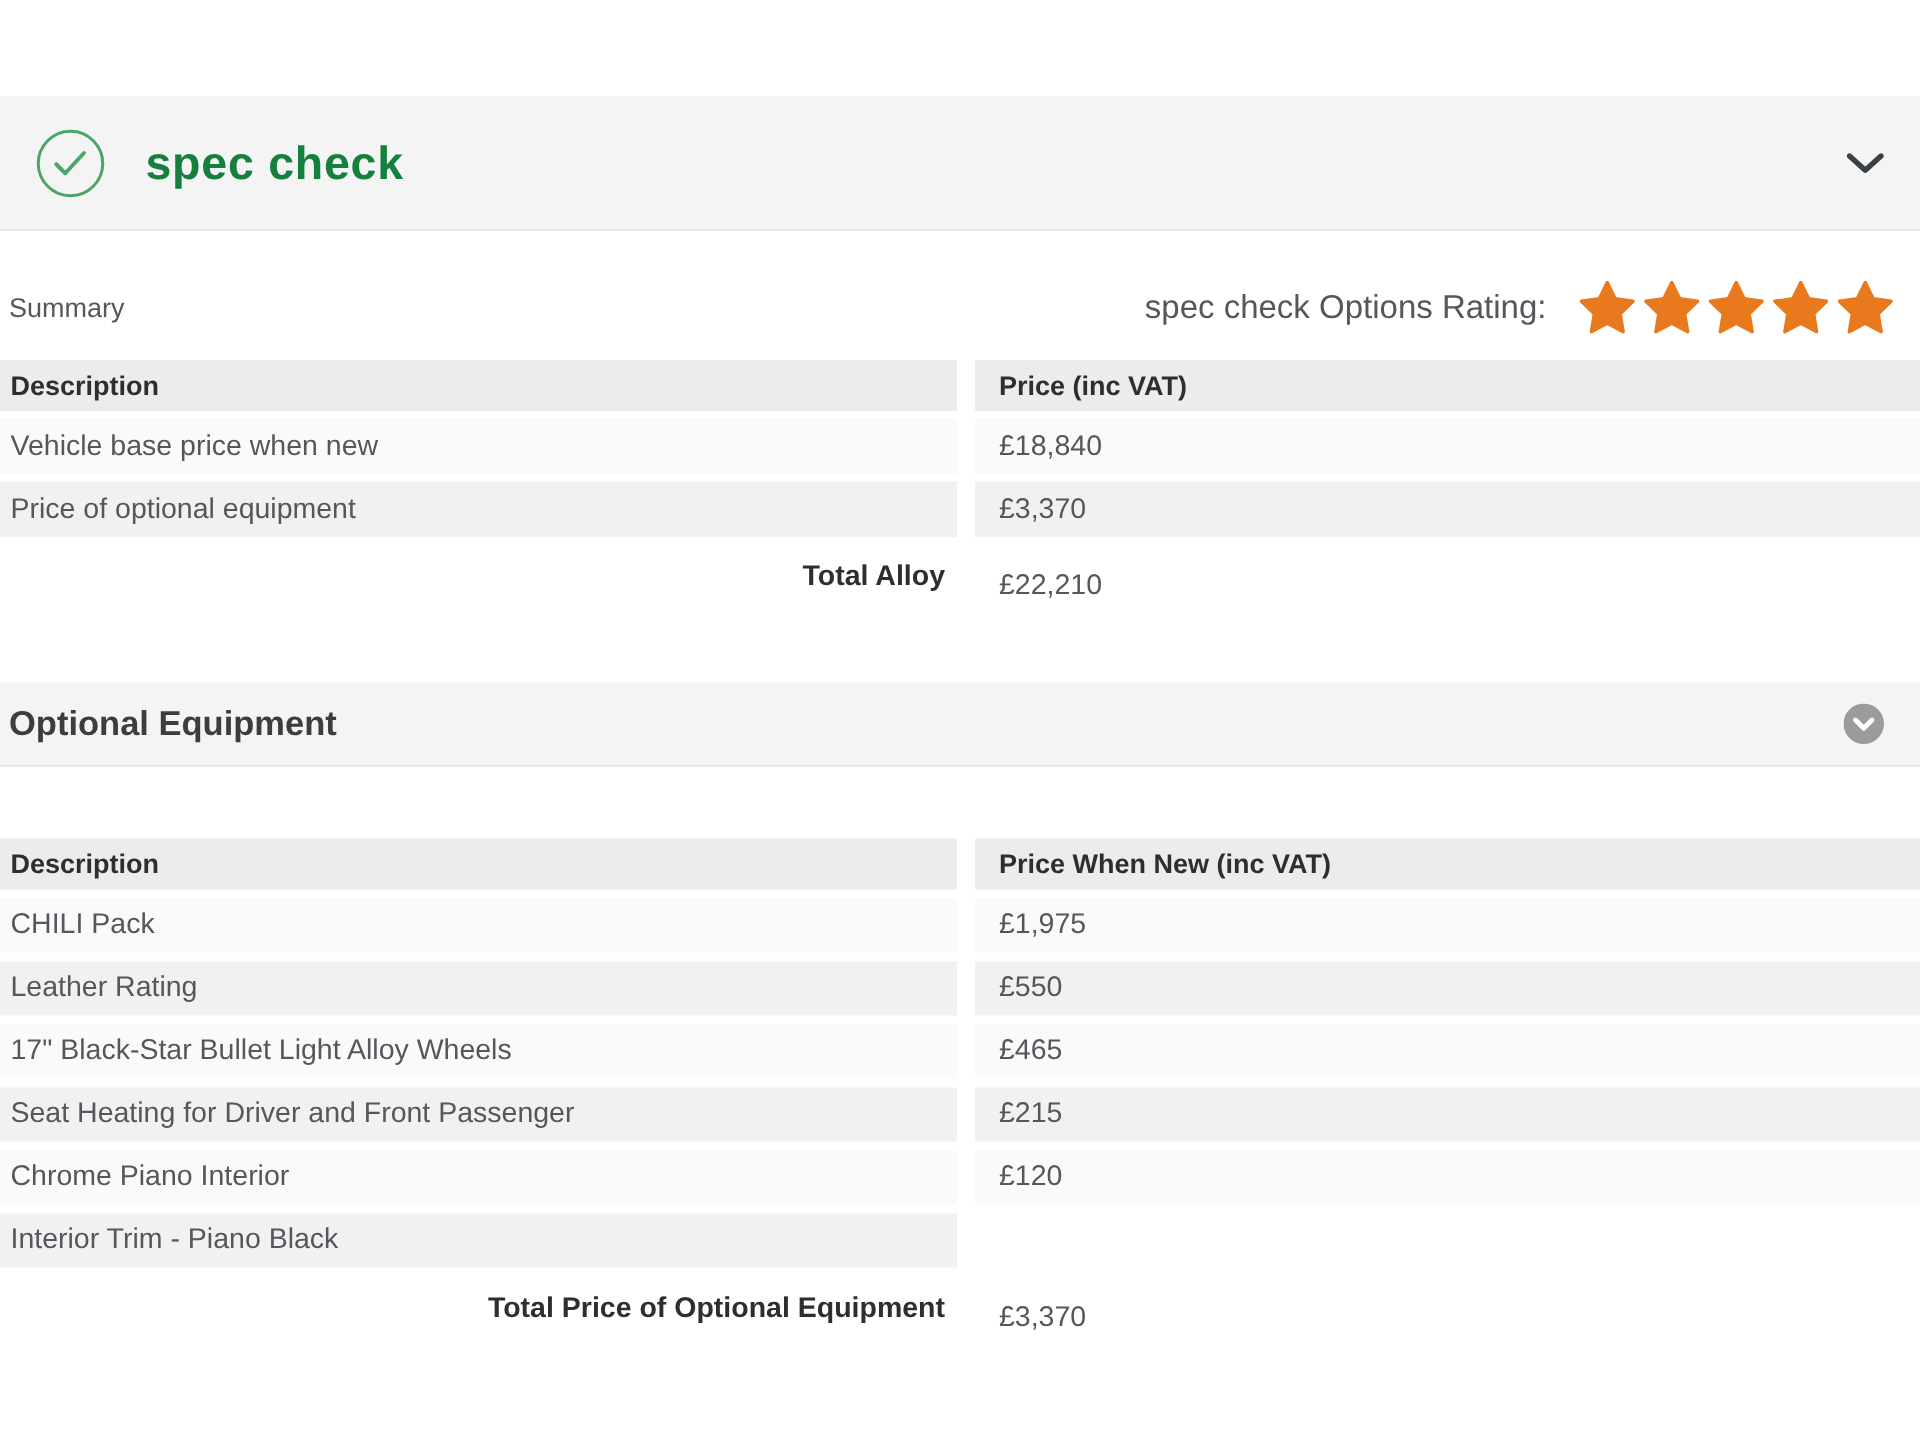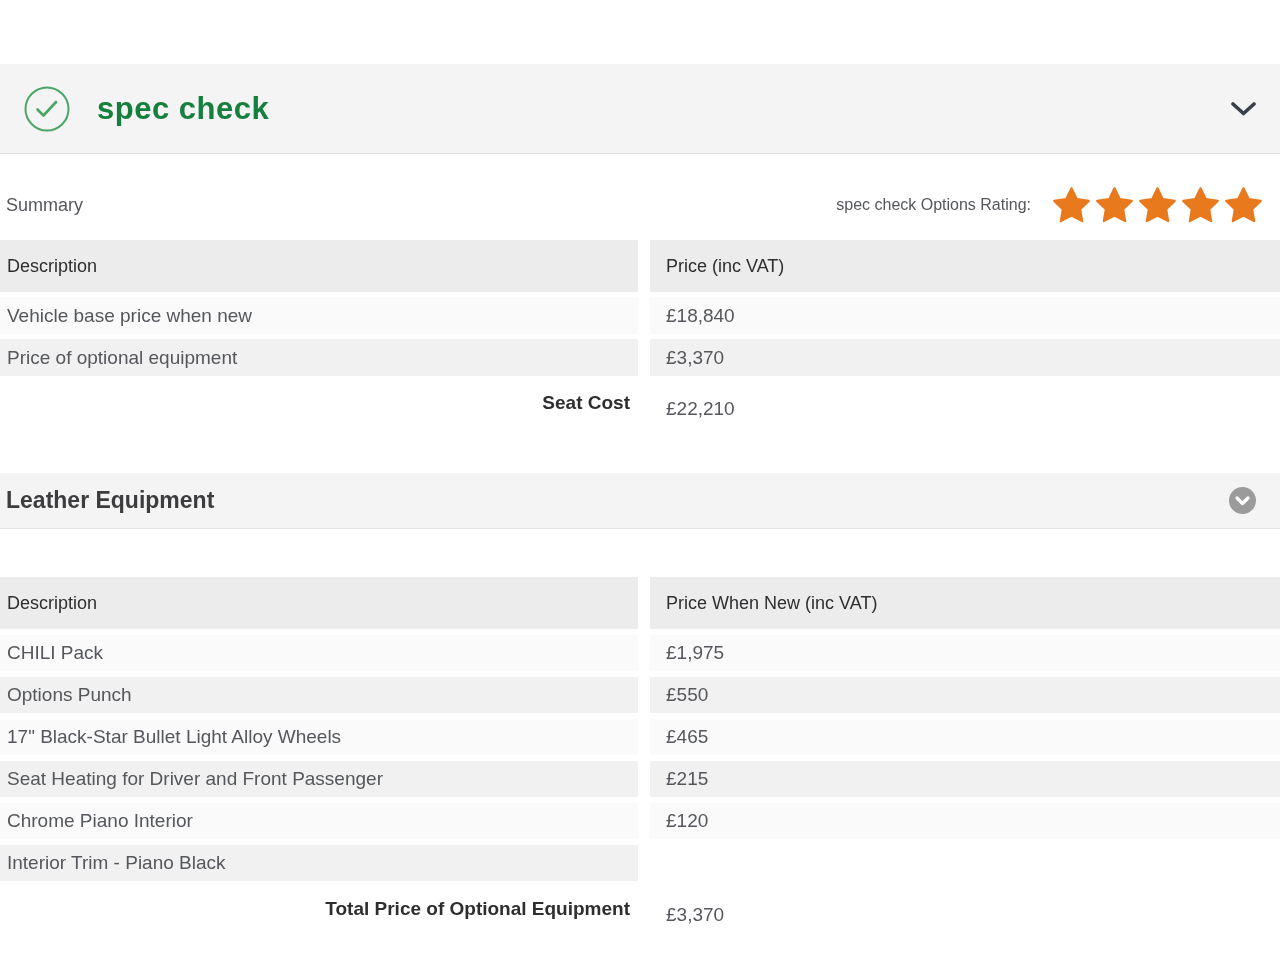--- a/index.html
+++ b/index.html
@@ -50,31 +50,31 @@
   .summary-bar {
     margin-top: 32px;
     padding: 0 18px 0 6px;
     display: flex;
     align-items: center;
     justify-content: space-between;
     height: 38px;
   }
   .summary-title { font-size: 18px; font-weight: 400; color: var(--text-gray); }
   .rating { display: flex; align-items: center; }
-  .rating-label { font-size: 16px; color: var(--text-gray); margin-right: 16px; }
+  .rating-label { font-size: 22px; color: var(--text-gray); margin-right: 16px; }
   .stars { display: flex; align-items: center; color: var(--star); }
   .stars svg { margin-left: 6px; display: block; }
 
   
   .table { width: 100%; margin-top: 16px; font-size: 19px; }
   .t-head, .t-row, .t-total { display: flex; width: 100%; }
   .cell { display: flex; align-items: center; }
   .c1 { width: 638px; flex: 0 0 638px; padding-left: 7px; margin-right: 12px; }
   .c2 { flex: 1 1 auto; padding-left: 16px; }
-  .t-head { height: 52px; margin-bottom: 5px; font-weight: normal; color: var(--text-dark); font-size: 18px; }
+  .t-head { height: 34px; margin-bottom: 5px; font-weight: bold; color: var(--text-dark); font-size: 18px; }
   .t-head .cell { background: var(--thead-bg); }
   .t-row { height: 37px; margin-bottom: 5px; color: var(--text-gray); }
   .t-row:nth-child(odd) .cell { background: var(--row-odd); }
   .t-row:nth-child(even) .cell { background: var(--row-even); }
   .t-total { height: 44px; align-items: center; }
   .t-total .c1 { justify-content: flex-end; padding-right: 8px; font-weight: bold; color: var(--text-dark); }
   .t-total .c2 { color: var(--text-gray); margin-top: 12px; }
 
   .oe-table.table { margin-top: 48px; }
   .oe-table .t-head { margin-bottom: 6px; }
@@ -147,47 +147,47 @@
       <div class="t-row">
         <div class="cell c1">Vehicle base price when new</div>
         <div class="cell c2">£18,840</div>
       </div>
       <div class="t-row">
         <div class="cell c1">Price of optional equipment</div>
         <div class="cell c2">£3,370</div>
       </div>
     </div>
   <div class="t-total">
-    <div class="cell c1">Seat Cost</div>
+    <div class="cell c1">Total Alloy</div>
     <div class="cell c2">£22,210</div>
   </div>
 </div>
 
 <section class="oe-header">
-  <h2 class="oe-title">Leather Equipment</h2>
+  <h2 class="oe-title">Optional Equipment</h2>
   <span class="oe-chevron">
     <svg width="27" height="27" viewBox="0 0 27 27">
       <circle cx="13.5" cy="13.5" r="13.5" fill="#9b9b9b"></circle>
       <polyline points="8,11 13.5,16.5 19,11" fill="none" stroke="#ffffff" stroke-width="3.2" stroke-linecap="round" stroke-linejoin="round"></polyline>
     </svg>
   </span>
 </section>
 
 <div class="table oe-table">
   <div class="t-head">
     <div class="cell c1">Description</div>
     <div class="cell c2">Price When New (inc VAT)</div>
   </div>
   <div class="t-body">
       <div class="t-row">
         <div class="cell c1">CHILI Pack</div>
         <div class="cell c2">£1,975</div>
       </div>
       <div class="t-row">
-        <div class="cell c1">Options Punch</div>
+        <div class="cell c1">Leather Rating</div>
         <div class="cell c2">£550</div>
       </div>
       <div class="t-row">
         <div class="cell c1">17" Black-Star Bullet Light Alloy Wheels</div>
         <div class="cell c2">£465</div>
       </div>
       <div class="t-row">
         <div class="cell c1">Seat Heating for Driver and Front Passenger</div>
         <div class="cell c2">£215</div>
       </div>

